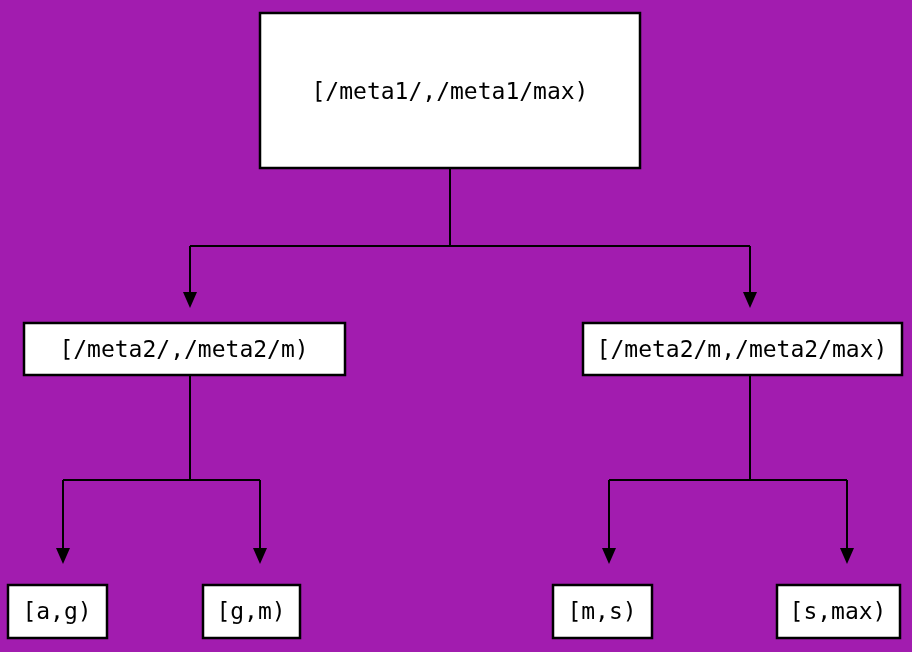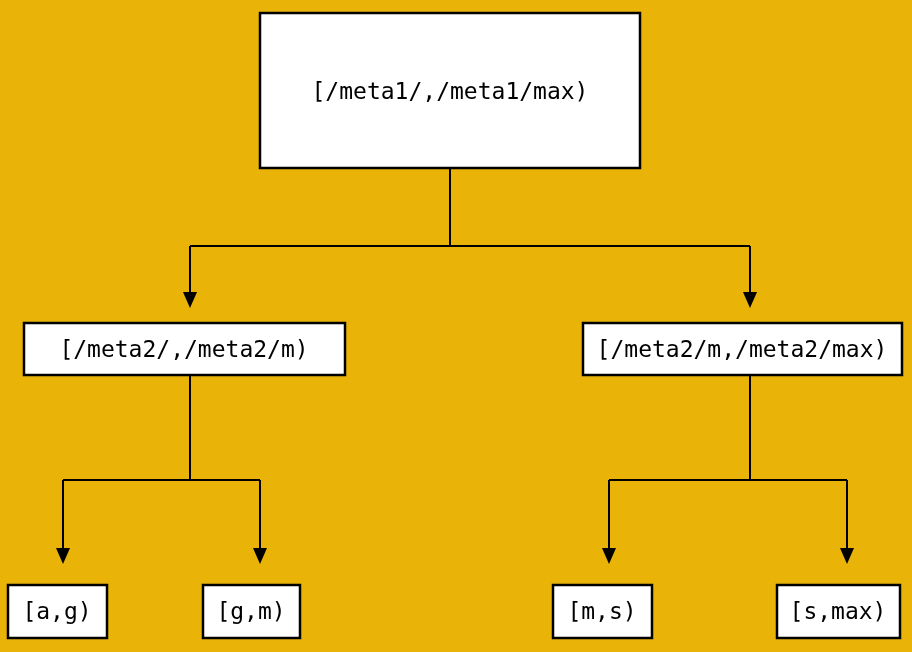--- a/index.html
+++ b/index.html
@@ -4,21 +4,21 @@
 <style>
   html, body {
     margin: 0;
     padding: 0;
     background: #ffffff;
   }
   .canvas {
     position: relative;
     width: 912px;
     height: 652px;
-    background: #eab308;
+    background: #a21caf;
     overflow: hidden;
   }
   svg {
     display: block;
   }
   .node-box {
     fill: #ffffff;
     stroke: #000000;
     stroke-width: 2.5;
   }

